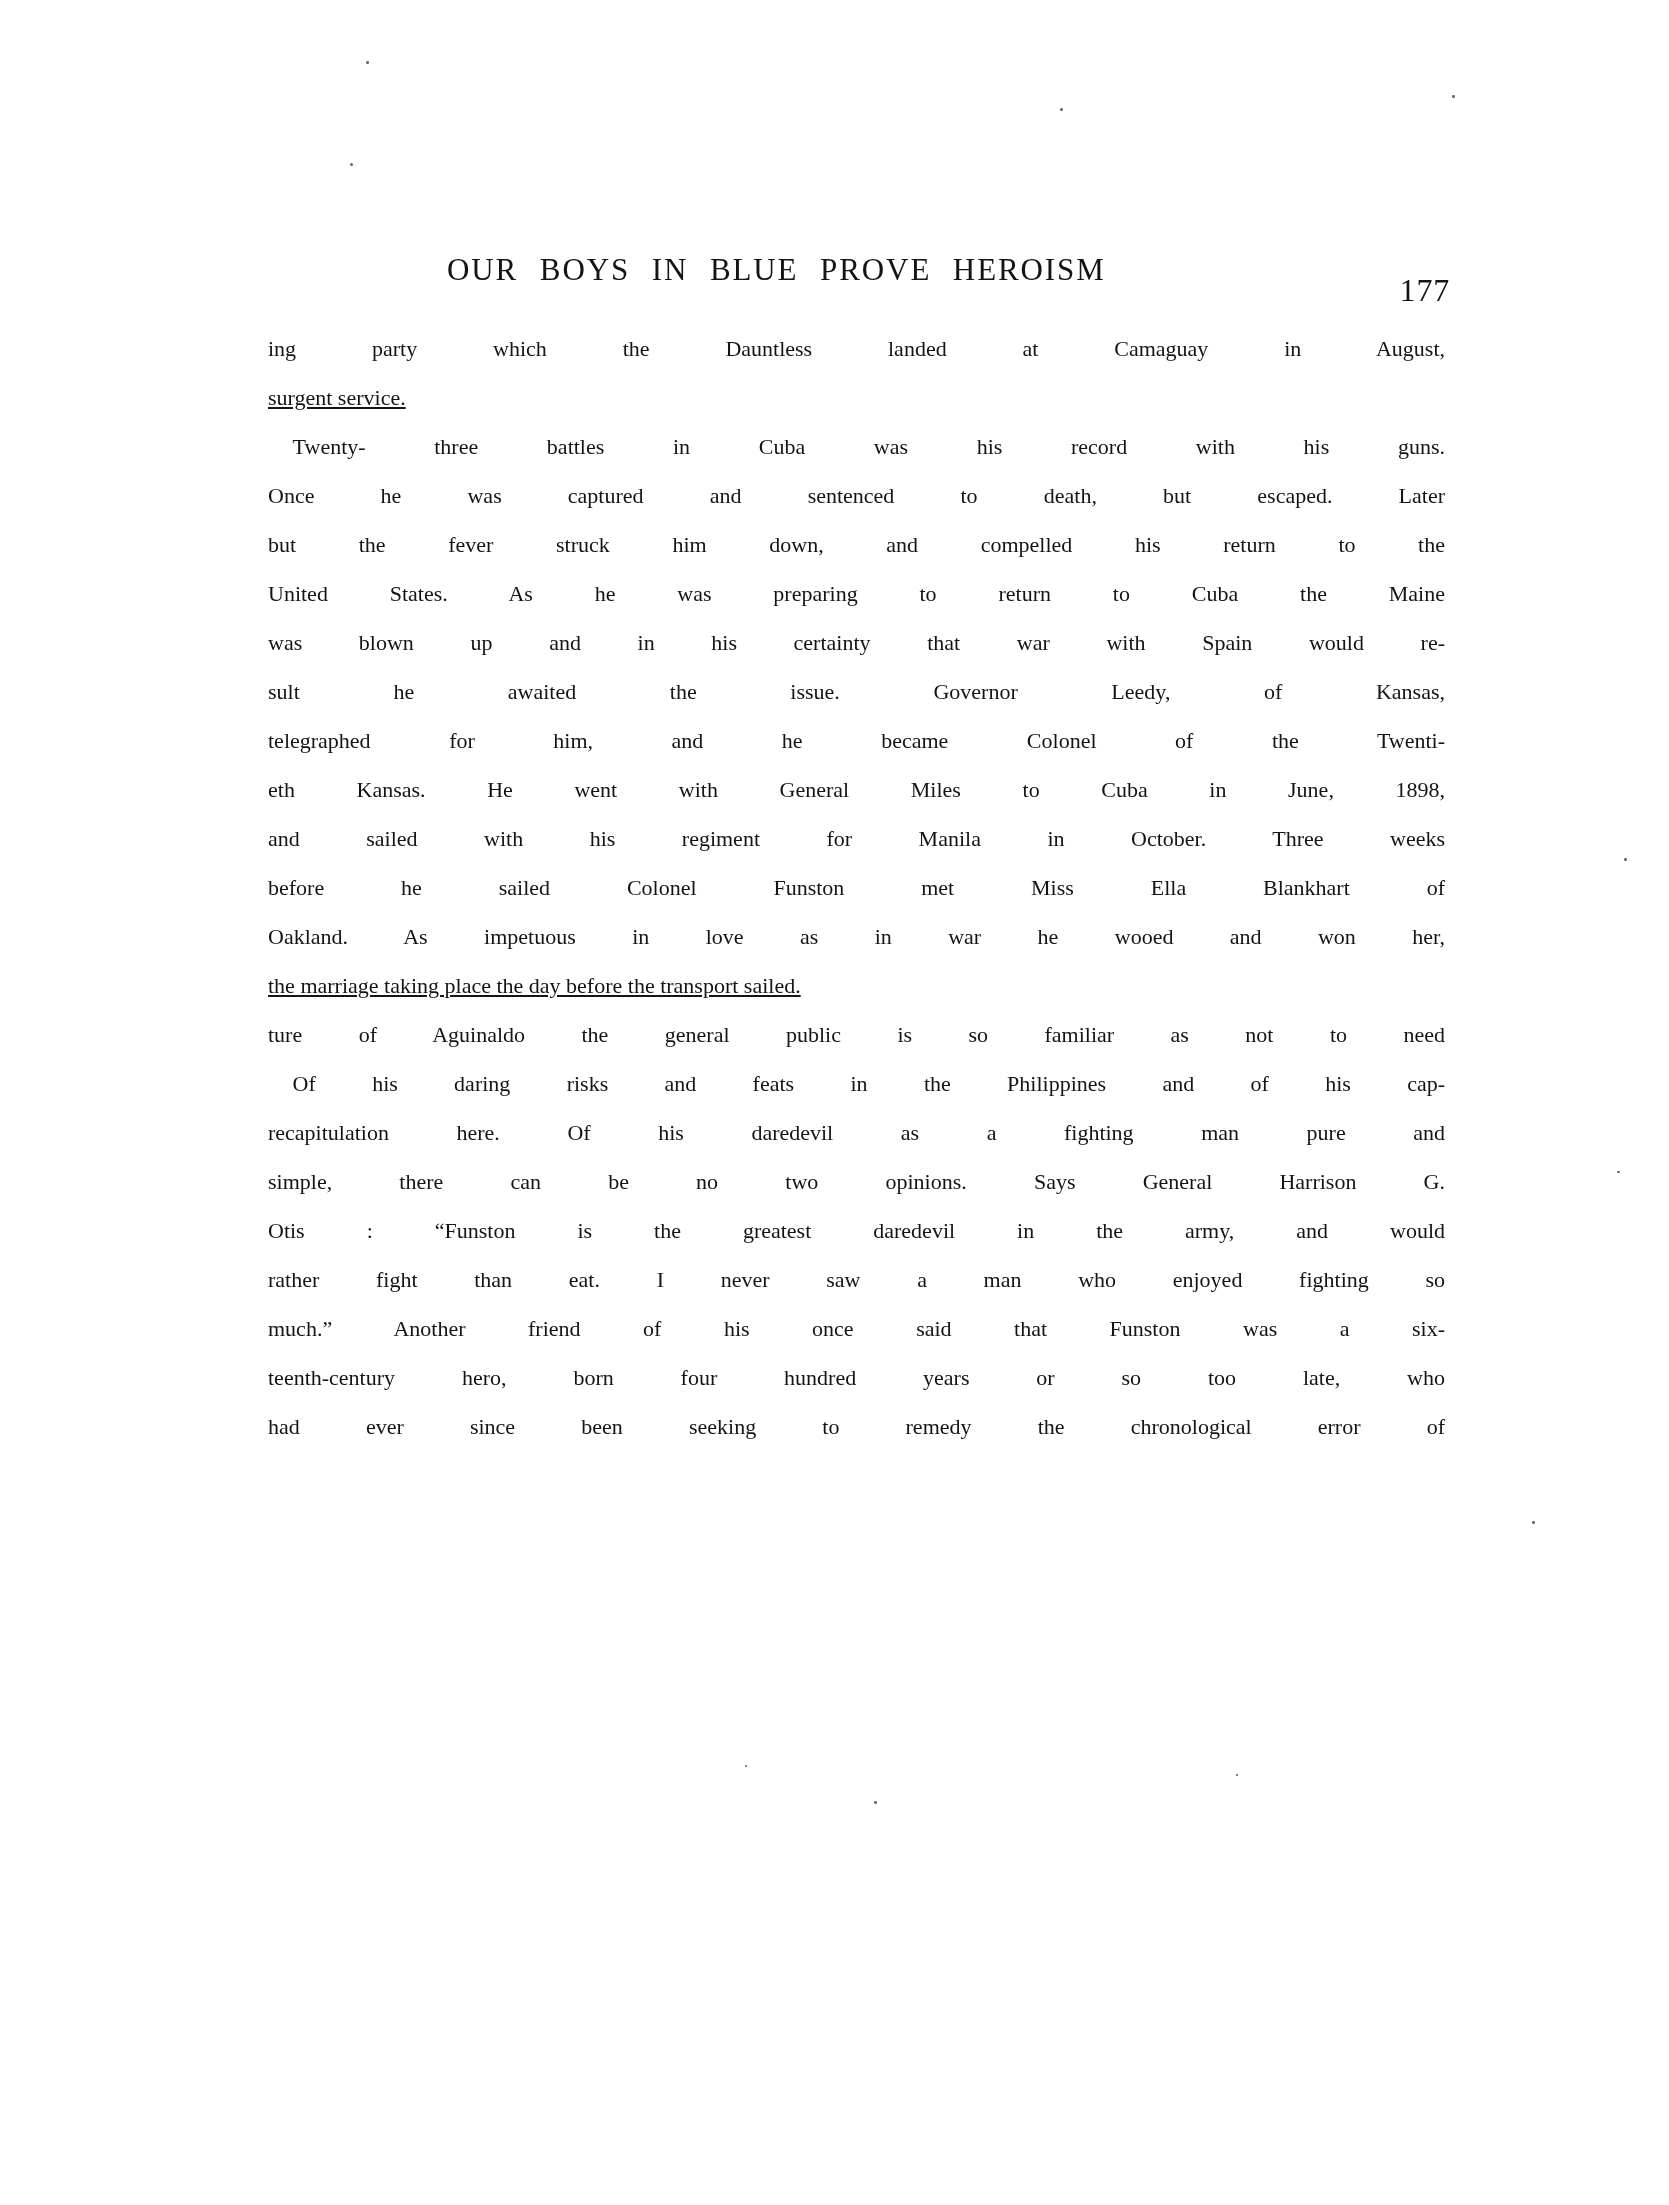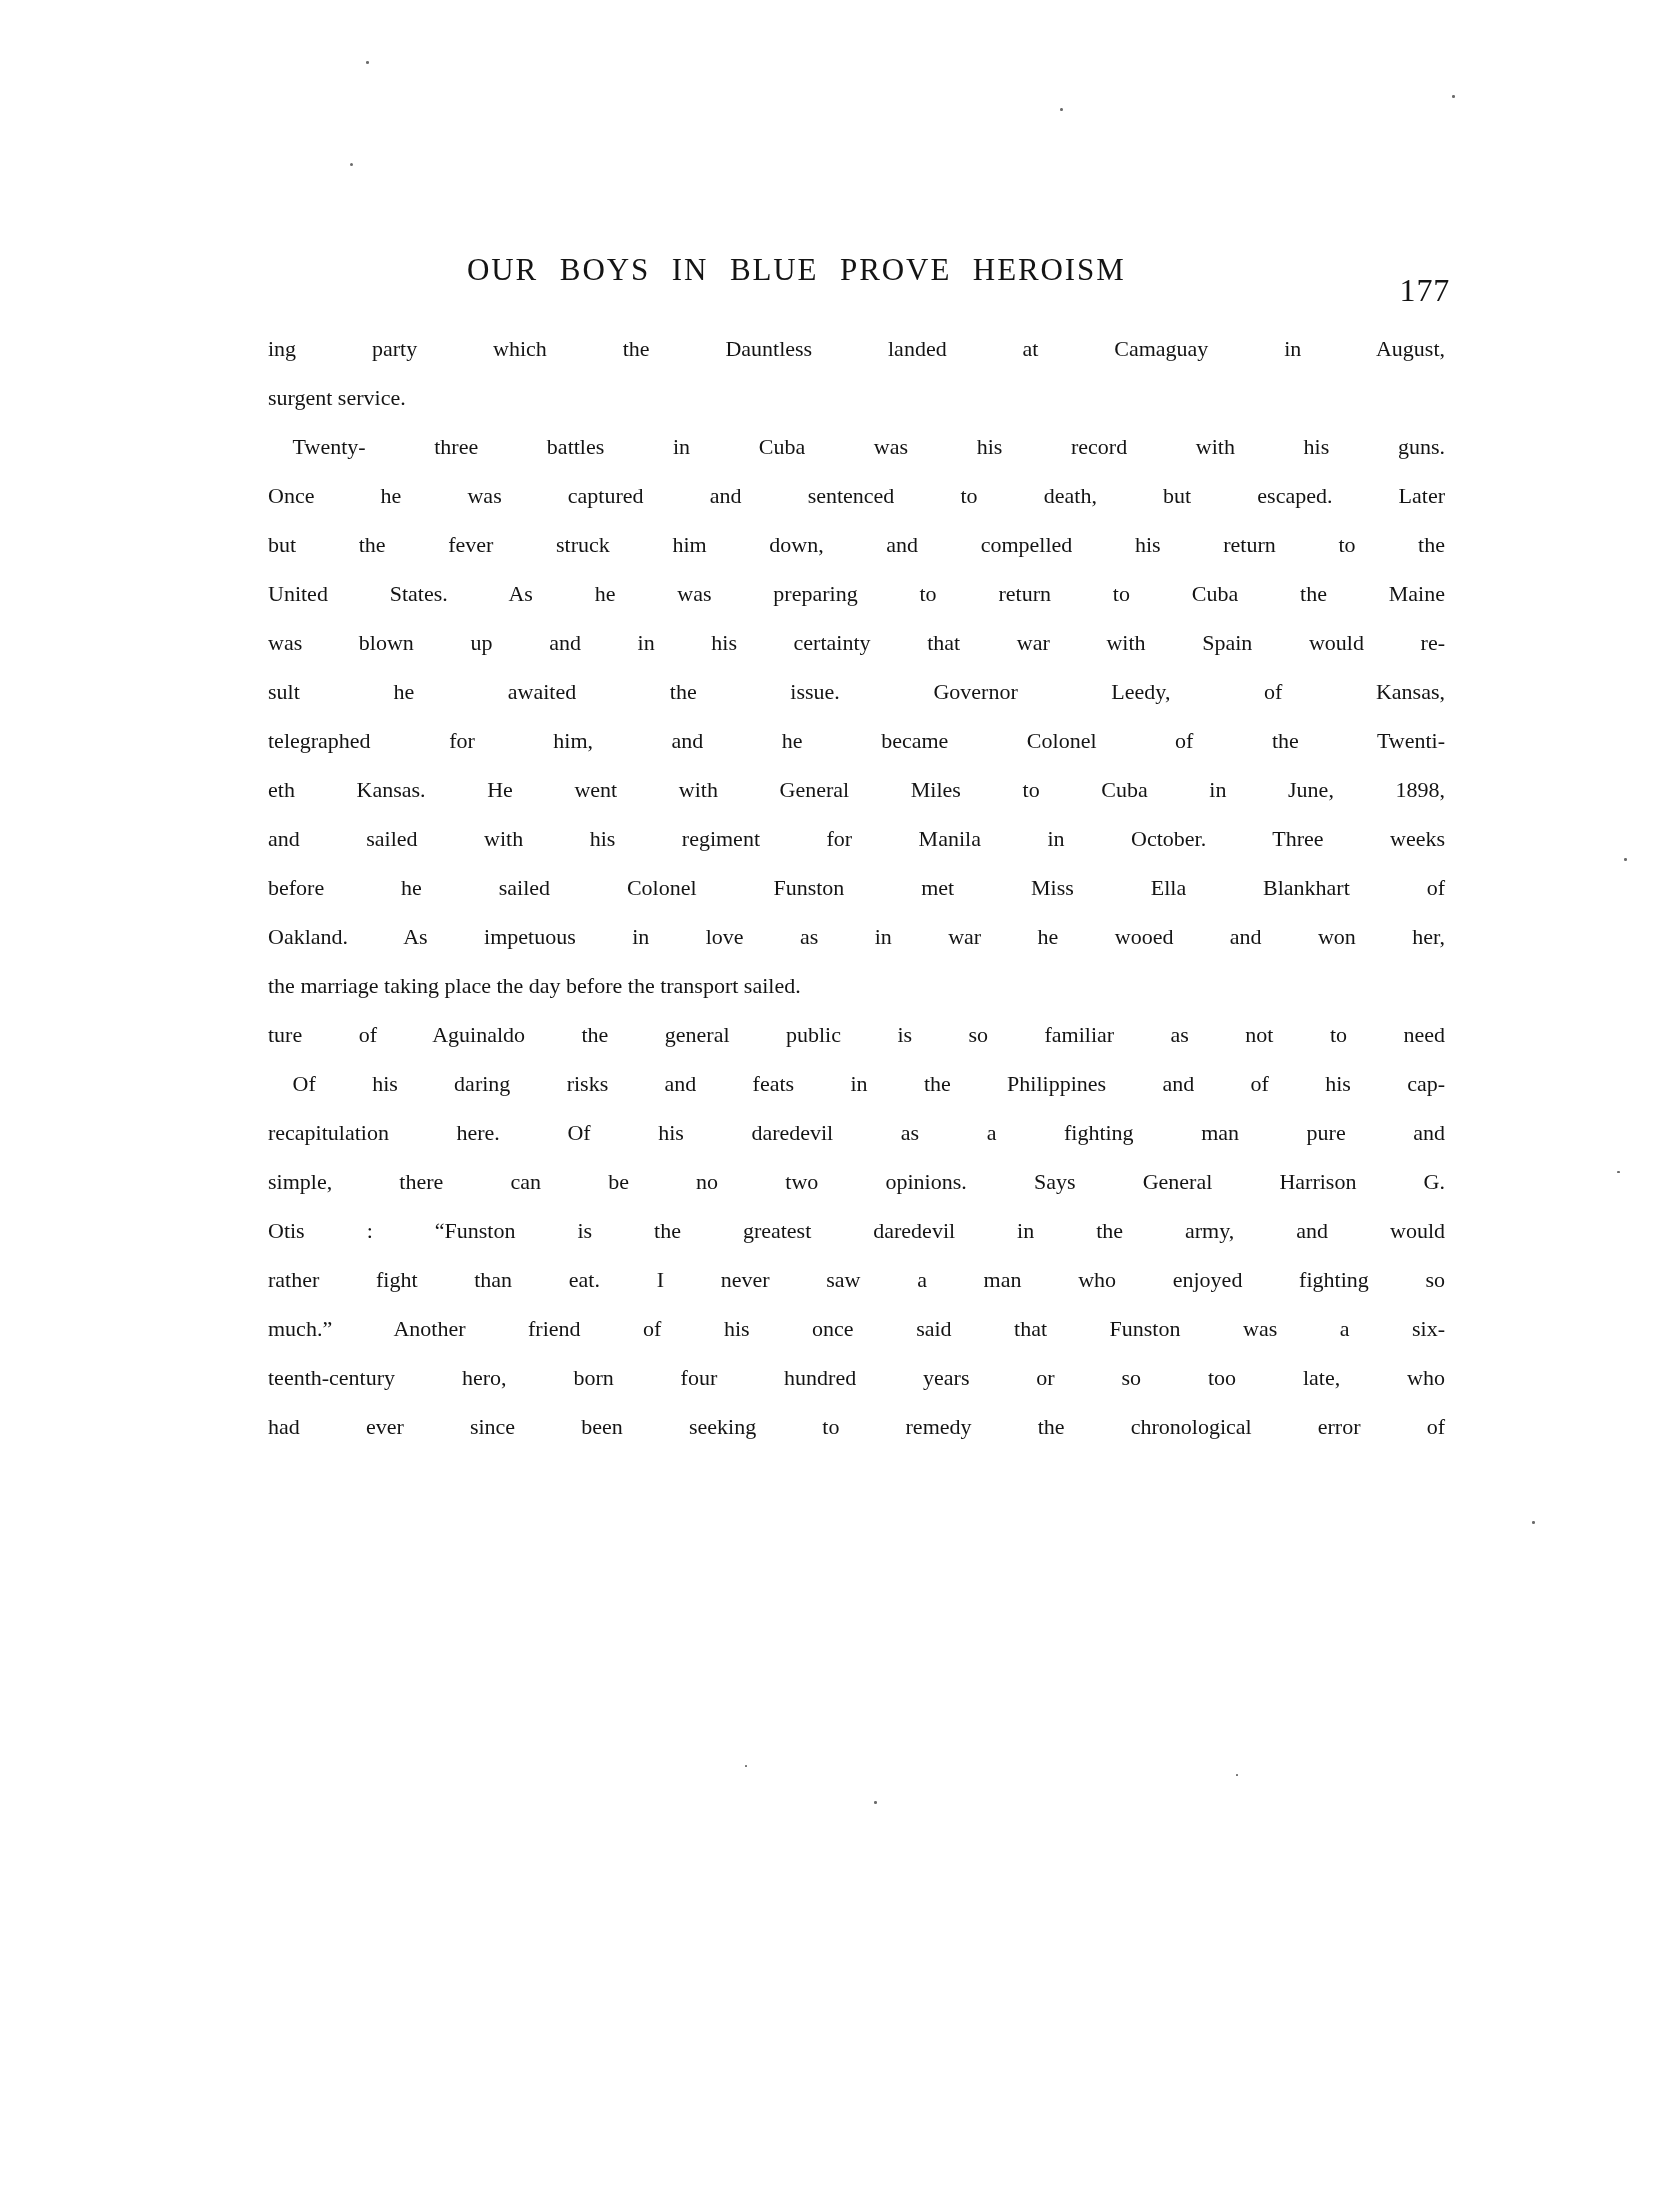--- a/index.html
+++ b/index.html
@@ -30,21 +30,20 @@
   }
   .running-title {
     position: absolute;
     left: 179px;
     top: 0;
     font-size: 31px;
     letter-spacing: 1.9px;
     word-spacing: 12px;
     line-height: 37px;
     white-space: nowrap;
-    margin-left: 20px;
   }
   .page-number {
     position: absolute;
     right: 0;
     top: 21px;
     font-size: 32px;
     line-height: 37px;
     letter-spacing: 0.8px;
   }
   .body-text {
@@ -58,20 +57,21 @@
   .line {
     display: block;
     white-space: nowrap;
     text-align: justify;
     text-align-last: justify;
     height: 49px;
     overflow: visible;
   }
   .line.last {
     text-align-last: left;
+    text-decoration: underline;
   }
   .line.indent {
     padding-left: 24.6px;
   }
   .speck {
     position: absolute;
     background: #6b6b6b;
     border-radius: 50%;
   }
 </style>

